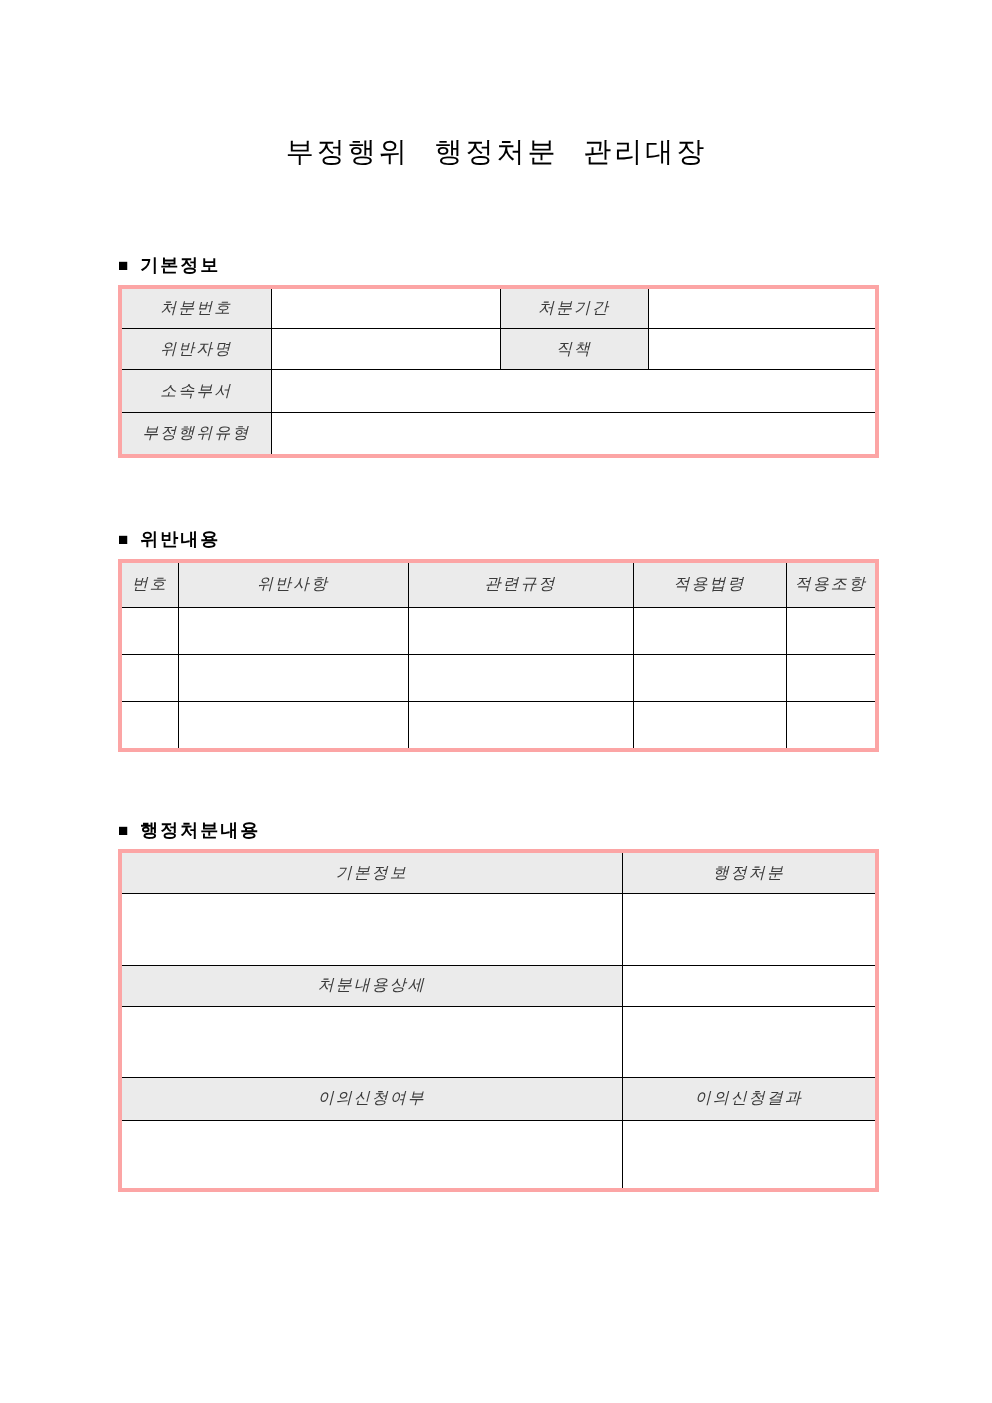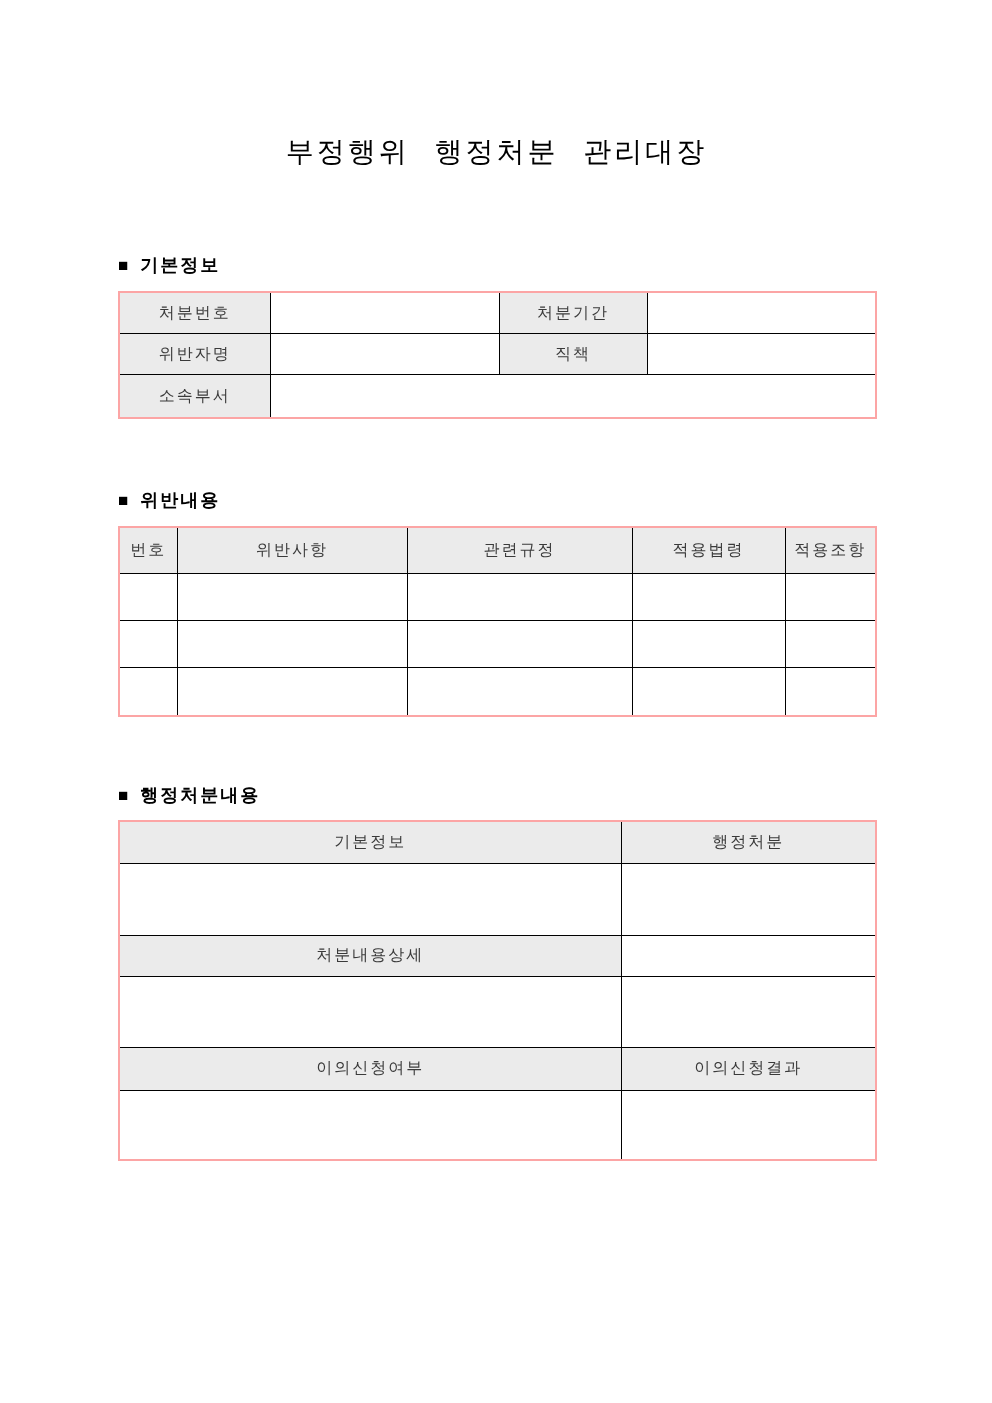--- a/index.html
+++ b/index.html
@@ -43,22 +43,23 @@
     line-height: 1;
   }
   .sec-basic { margin-top: 85px; }
   .sec-violations { margin-top: 72px; }
   .sec-disposition { margin-top: 69px; }
 
   table.form {
     border-collapse: collapse;
     table-layout: fixed;
     width: 757px;
-    margin-top: 15px;
-    border: 2px solid #fca5a5;
+    margin-top: 9px;
+    border: 4px solid #fca5a5;
+    font-style: italic;
   }
   table.form td {
     border: 1px solid #000000;
     font-size: 16px;
     letter-spacing: 2px;
     color: #3a3a3a;
     text-align: center;
     vertical-align: middle;
     padding: 0 4px;
     overflow: hidden;
@@ -103,20 +104,24 @@
           <td class="val"></td>
         </tr>
         <tr class="h41">
           <td class="lbl">위반자명</td>
           <td class="val"></td>
           <td class="lbl">직책</td>
           <td class="val"></td>
         </tr>
         <tr class="h43">
           <td class="lbl">소속부서</td>
+          <td class="val" colspan="3"></td>
+        </tr>
+        <tr class="h43">
+          <td class="lbl">부정행위유형</td>
           <td class="val" colspan="3"></td>
         </tr>
       </tbody>
     </table>
   </section>
 
   <section class="sec-violations">
     <div class="section-heading">
       <span class="bullet">■</span>
       <span>위반내용</span>

